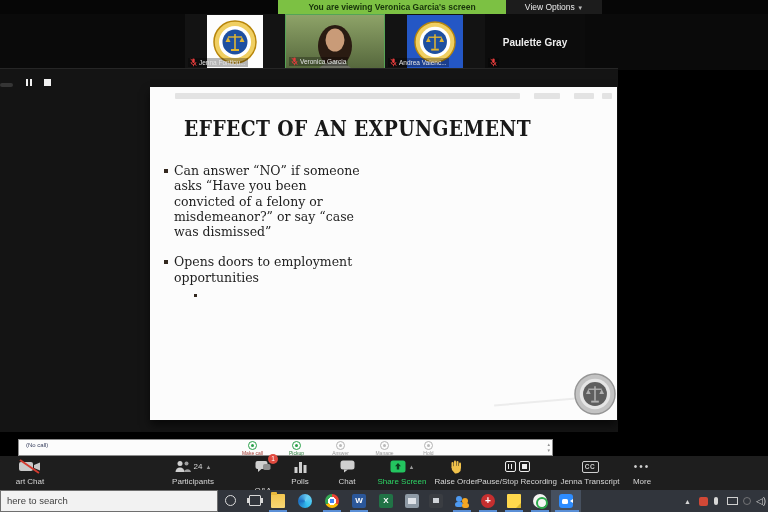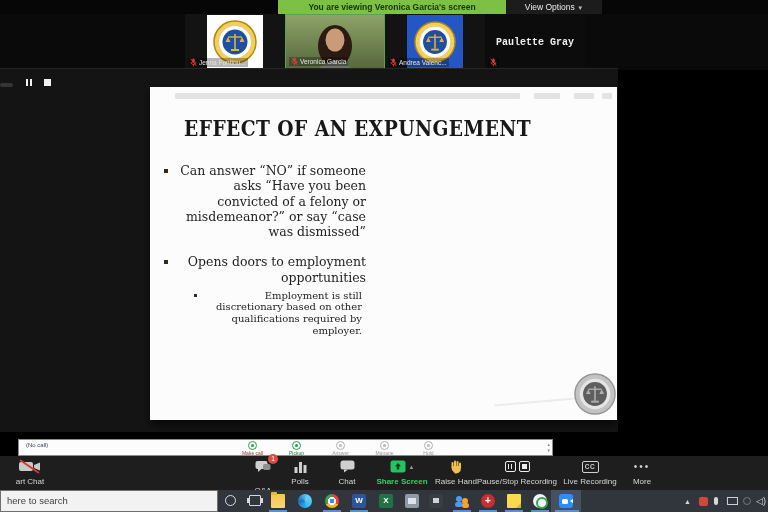--- a/index.html
+++ b/index.html
@@ -21,26 +21,26 @@
   .tile { position:absolute; top:0; height:56px; width:100px; background:#131313; overflow:hidden; }
   #tile-1 { left:185px; } #tile-2 { left:285px; border:1px solid #55a455; }
   #tile-3 { left:385px; } #tile-4 { left:485px; background:#0c0c0c; }
   .logo-box { position:absolute; left:22px; top:1px; width:56px; height:54px;
     display:flex; align-items:center; justify-content:center; }
   .logo-white { background:#fdfdfd; } .logo-blue { background:#2457c5; }
   .tile-label { position:absolute; left:3px; bottom:3px; display:flex; align-items:center;
     gap:2px; font-size:6.5px; color:#e3e3e3; background:rgba(0,0,0,.28); padding:0 2px;
     white-space:nowrap; }
   .center-name { width:100%; text-align:center; margin-top:23px; font-size:10px;
-    font-weight:bold; color:#ededed;font-family:Liberation Mono, monospace; }
+    font-weight:bold; color:#ededed; }
   .micoff { width:7px; height:9px; flex:none; }
 
   
   #share { left:0; top:68px; width:618px; height:364px; background:#141414;
-    border-top:1px solid #262626;text-align:right; }
+    border-top:1px solid #262626; }
   #rec-controls { position:absolute; left:26px; top:10px; display:flex; gap:12px; align-items:center; }
   .rc-pause { display:flex; gap:2px; } .rc-pause i { width:2px; height:7px; background:#f1f1f1; }
   .rc-stop { width:7px; height:7px; background:#f1f1f1; }
   #rec-frag { position:absolute; left:0; top:14px; width:13px; height:4px; background:#3d3d3d; border-radius:2px; opacity:.8; }
 
   
   #slide { position:absolute; left:150px; top:18px; width:467px; height:333px; background:#fcfcfc;
     box-shadow:0 5px 9px rgba(0,0,0,.6); }
   .ghost { position:absolute; top:6px; height:6px; background:#e3e3e3; border-radius:1px; }
   #ghost-1 { left:25px; width:345px; } #ghost-2 { left:384px; width:26px; }
@@ -76,21 +76,21 @@
   .pa:nth-child(1) .pa-label { color:#a23a32; } .pa:nth-child(2) .pa-label { color:#2a7d3a; }
   #phone-scroll { position:absolute; right:2px; top:1px; font-size:5px; line-height:6px;
     color:#909090; text-align:center; }
 
   
   #zoombar { left:0; top:456px; width:768px; height:34px; background:#1e1e1e; }
   .zitem { position:absolute; top:3px; display:flex; flex-direction:column; align-items:center;
     gap:3px; color:#d6d6d6; font-size:8px; cursor:pointer; white-space:nowrap; }
   .zicon { height:15px; display:flex; align-items:center; gap:3px; }
   .chev-up { font-size:6px; color:#9a9a9a; }
-  #z-share .zlabel { color:#2dd565;font-weight:bold; }
+  #z-share .zlabel { color:#2dd565; }
   .recbox { width:11px; height:11px; border:1.5px solid #ededed; border-radius:2px;
     display:flex; align-items:center; justify-content:center; gap:1.5px; }
   .recbox i.bar { width:1.5px; height:5px; background:#ededed; }
   .recbox i.sq { width:5px; height:5px; background:#ededed; }
   .ccbox { width:17px; height:12px; border:1.3px solid #cfcfcf; border-radius:2px;
     font-size:6.5px; font-weight:bold; color:#cfcfcf; display:flex; align-items:center;
     justify-content:center; letter-spacing:.5px; }
   .dots { font-size:10px; letter-spacing:2px; color:#cfcfcf; line-height:10px; }
   #qa-badge { position:absolute; right:-7px; top:-5px; min-width:10px; height:10px;
     border-radius:5px; background:#e04a3f; color:#fff; font-size:6.5px; line-height:10px;
@@ -275,21 +275,20 @@
         <div class="b-main">
           <span class="b-marker"></span>
           <span class="b-text">Can answer “NO” if someone asks “Have you been convicted of a felony or misdemeanor?” or say “case was dismissed”</span>
         </div>
         <div class="b-main" id="bullet-2">
           <span class="b-marker"></span>
           <span class="b-text">Opens doors to employment opportunities</span>
         </div>
         <div class="b-sub">
           <span class="b-marker"></span>
-          <span class="b-sub-text">Employment is still discretionary based on other qualifications required by employer.</span>
         </div>
       </div>
 
       <div id="slide-line"></div>
       <svg id="slide-seal" width="42" height="42" viewBox="-22 -22 44 44" opacity="0.9">
         <circle r="21" fill="#bdbdbd" stroke="#8a8a8a" stroke-width="1.5"></circle>
         <circle r="16" fill="#e3e3e3"></circle>
         <circle r="12.5" fill="#4e4e4e"></circle>
         <line x1="0" y1="-8" x2="0" y2="7" stroke="#a9a9a9" stroke-width="1.6"></line>
         <line x1="-7" y1="-5" x2="7" y2="-5" stroke="#a9a9a9" stroke-width="1.4"></line>
@@ -344,20 +343,33 @@
         <svg width="26" height="15" viewBox="0 0 26 15">
           <rect x="2" y="3" width="14" height="9" rx="2" fill="#c9c9c9"></rect>
           <path d="M17,6 L23,3.5 V11.5 L17,9 Z" fill="#c9c9c9"></path>
           <line x1="3" y1="1" x2="22" y2="14" stroke="#d33a2f" stroke-width="2"></line>
         </svg>
       </span>
       <span class="zlabel">art Chat</span>
     </div>
     <div class="abs chev-up" style="left:56px;top:462px;position:fixed;"></div>
 
+    <div class="zitem" style="left:162px;width:62px;">
+      <span class="zicon">
+        <svg width="16" height="13" viewBox="0 0 16 13">
+          <circle cx="5" cy="3.5" r="2.5" fill="#cfcfcf"></circle>
+          <path d="M0.5,12 a4.5,4.5 0 0 1 9,0 Z" fill="#cfcfcf"></path>
+          <circle cx="11.5" cy="3.5" r="2" fill="#9e9e9e"></circle>
+          <path d="M9,12 a3.6,3.6 0 0 1 7,0 Z" fill="#9e9e9e"></path>
+        </svg>
+        <span style="font-size:8px;">24</span>
+        <span class="chev-up">▲</span>
+      </span>
+      <span class="zlabel">Participants</span>
+    </div>
 
     <div class="zitem" style="left:240px;width:46px;gap:12px;">
       <span class="zicon" style="position:relative;">
         <svg width="16" height="13" viewBox="0 0 16 13">
           <rect x="0.5" y="1" width="12" height="8" rx="2" fill="#cfcfcf"></rect>
           <path d="M3,9 L3,12 L6.5,9 Z" fill="#cfcfcf"></path>
           <rect x="8" y="4" width="7.5" height="6" rx="1.8" fill="#8f8f8f"></rect>
         </svg>
         <span id="qa-badge">1</span>
       </span>
@@ -399,41 +411,41 @@
     <div class="zitem" style="left:432px;width:48px;">
       <span class="zicon">
         <svg width="13" height="14" viewBox="0 0 13 14">
           <rect x="1.5" y="2" width="2" height="6" rx="1" fill="#f0c24b"></rect>
           <rect x="4" y="0.5" width="2" height="7" rx="1" fill="#f0c24b"></rect>
           <rect x="6.5" y="1" width="2" height="7" rx="1" fill="#f0c24b"></rect>
           <rect x="9" y="2.5" width="2" height="6" rx="1" fill="#f0c24b"></rect>
           <path d="M1.5,7 Q6.5,4.5 11,7 L10.5,11 Q8,14 5,13.5 L2,10 Z" fill="#f0c24b"></path>
         </svg>
       </span>
-      <span class="zlabel">Raise Hand</span>
+      <span class="zlabel">Raise Order</span>
     </div>
 
     <div class="zitem" style="left:480px;width:74px;">
       <span class="zicon">
         <span class="recbox">
             <i class="bar"></i>
             <i class="bar"></i>
           </span>
         <span class="recbox">
             <i class="sq"></i>
           </span>
       </span>
       <span class="zlabel">Pause/Stop Recording</span>
     </div>
 
     <div class="zitem" style="left:558px;width:64px;">
       <span class="zicon">
         <span class="ccbox">CC</span>
       </span>
-      <span class="zlabel">Live Recording</span>
+      <span class="zlabel">Jenna Transcript</span>
     </div>
 
     <div class="zitem" style="left:620px;width:44px;">
       <span class="zicon">
           <span class="dots">•••</span>
         </span>
       <span class="zlabel">More</span>
     </div>
   </div>
 

